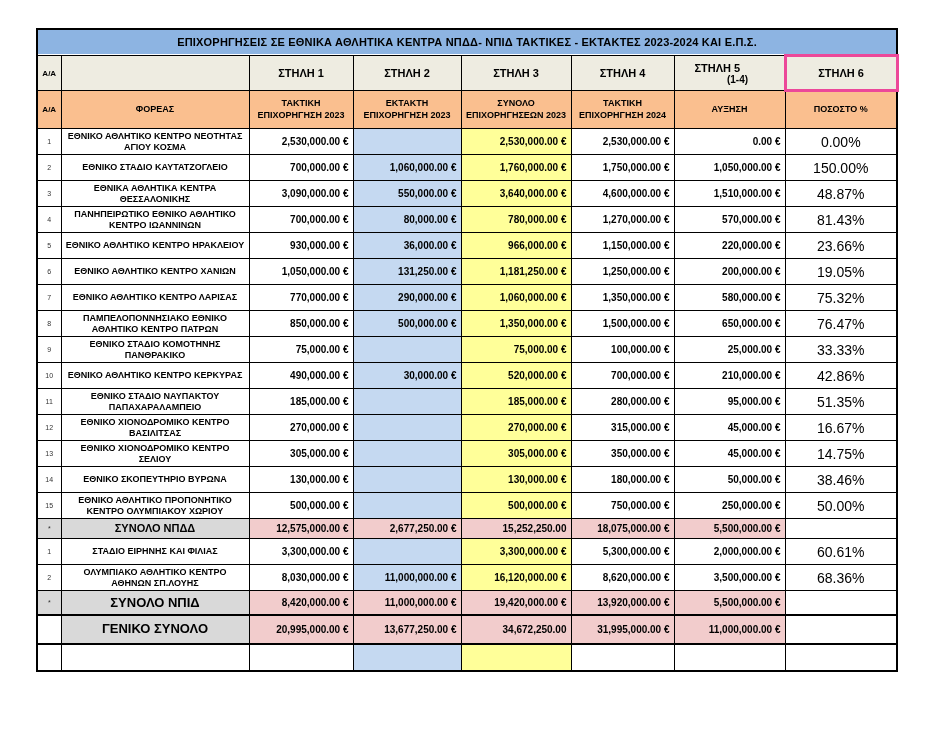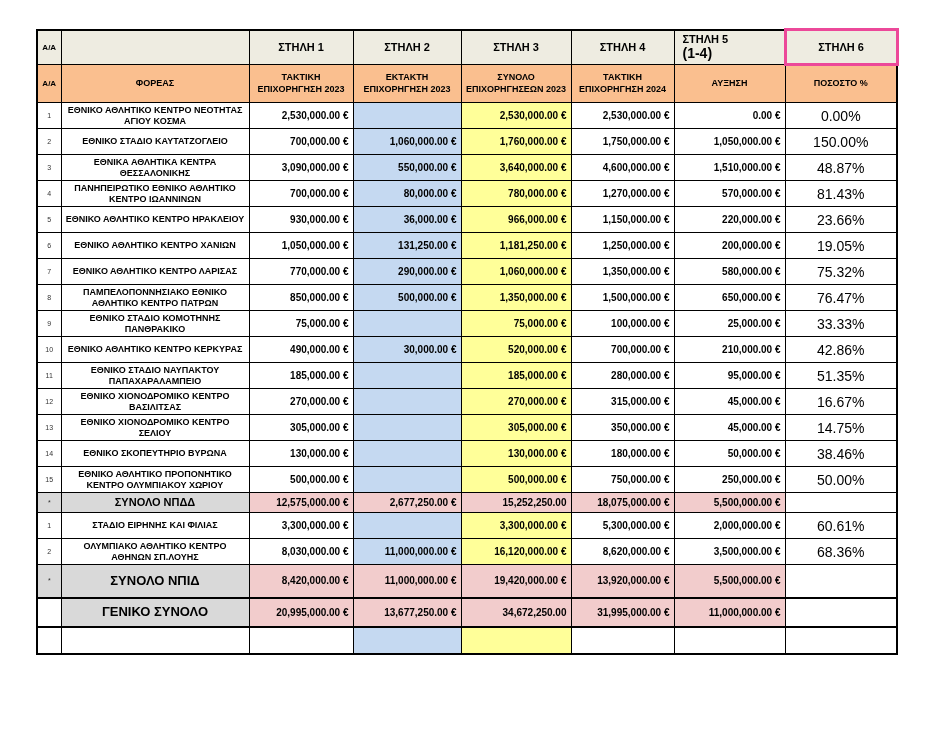--- a/index.html
+++ b/index.html
@@ -21,43 +21,43 @@
   table{border-collapse:collapse;table-layout:fixed;width:860px;border:2px solid #000;}
   th,td{border:1px solid #000;padding:1px 3px;vertical-align:middle;overflow:hidden;}
   
   .title-cell{
     background:var(--c-titlebar);font-weight:bold;font-size:11px;
     text-align:center;height:22px;letter-spacing:.2px;
   }
   
   tr.h1 th{background:var(--c-header1);height:30px;font-size:11px;font-weight:bold;text-align:center;}
   tr.h1 th.aa{font-size:8px;}
-  tr.h1 th.col5h{text-align:left;padding-left:8px;}
-  tr.h1 th.col5h .sub{display:block;font-size:14px;}
+  tr.h1 th.col5h{text-align:left;padding-left:20px;}
+  tr.h1 th.col5h .sub{display:block;text-align:center;font-size:10px;}
   tr.h1 th.col6h{border:3px solid #ec4899;}
   tr.h2 th{background:var(--c-header2);height:34px;font-size:9px;font-weight:bold;text-align:center;line-height:1.25;}
   tr.h2 th.aa{font-size:8px;}
   
   tr.t-data{height:26px;}
   tr.t-empty{height:27px;}
   tr.t-total{height:20px;}
   tr.t-grand{height:29px;}
   td.aa{font-size:7px;text-align:center;color:#333;}
   td.name{font-size:9px;font-weight:bold;text-align:center;line-height:1.18;margin-top:36px;}
   td.amt{font-size:10px;font-weight:bold;text-align:right;padding-right:4px;white-space:nowrap;}
   td.pct{font-size:14px;font-weight:normal;text-align:center;}
   
   tr.t-data td.c2, tr.t-empty td.c2{background:var(--c-blue);}
   tr.t-data td.c3, tr.t-empty td.c3{background:var(--c-yellow);}
   
   tr.t-total td.aa, tr.t-total td.name{background:var(--c-gray);}
   tr.t-total td.amt{background:var(--c-pink);}
   tr.t-total.scale-sm td.name{font-size:11px;}
   tr.t-total.scale-lg td.name{font-size:13px;}
-  tr.t-total.scale-lg{height:33px;}
+  tr.t-total.scale-lg{height:24px;}
   
   tr.t-grand td.name{background:var(--c-gray);font-size:13px;}
   tr.t-grand td.amt{background:var(--c-pink);}
   tr.t-grand td{border-top:2px solid #000;border-bottom:2px solid #000;}
 </style>
 </head>
 <body>
 
 <div class="sheet">
   <table>
@@ -65,20 +65,23 @@
       <col style="width:24px">
         <col style="width:188px">
         <col style="width:104px">
         <col style="width:108px">
       <col style="width:110px">
         <col style="width:103px">
         <col style="width:111px">
         <col style="width:112px">
     </colgroup>
     <thead>
+      <tr>
+        <th class="title-cell" colspan="8">ΕΠΙΧΟΡΗΓΗΣΕΙΣ ΣΕ ΕΘΝΙΚΑ ΑΘΛΗΤΙΚΑ ΚΕΝΤΡΑ ΝΠΔΔ- ΝΠΙΔ ΤΑΚΤΙΚΕΣ - ΕΚΤΑΚΤΕΣ 2023-2024 ΚΑΙ Ε.Π.Σ.</th>
+      </tr>
       <tr class="h1">
         <th class="aa">Α/Α</th>
         <th></th>
         <th>ΣΤΗΛΗ 1</th>
         <th>ΣΤΗΛΗ 2</th>
         <th>ΣΤΗΛΗ 3</th>
         <th>ΣΤΗΛΗ 4</th>
         <th class="col5h"><span>ΣΤΗΛΗ 5</span><span class="sub">(1-4)</span></th>
         <th class="col6h">ΣΤΗΛΗ 6</th>
       </tr>

